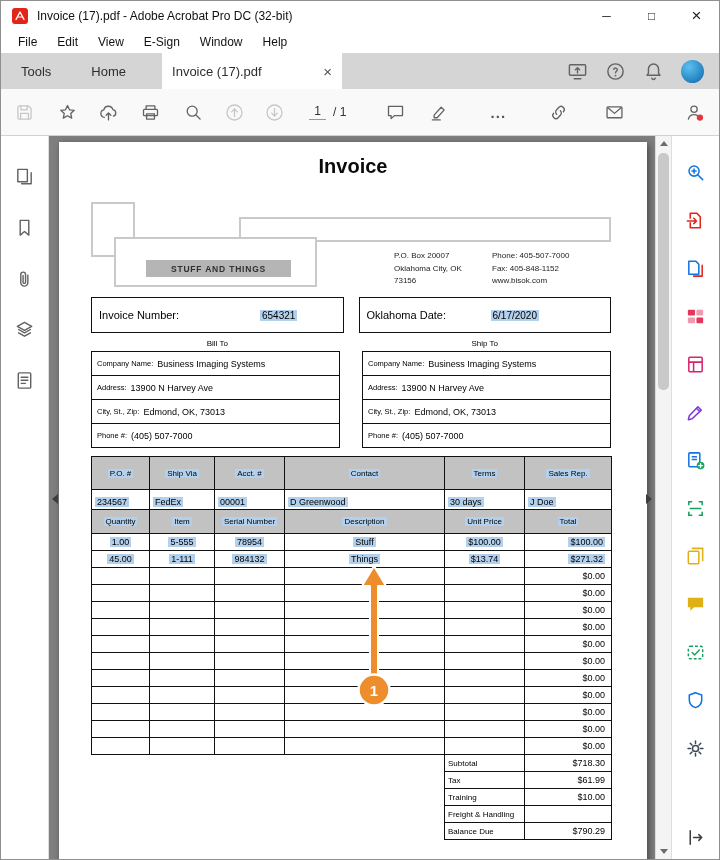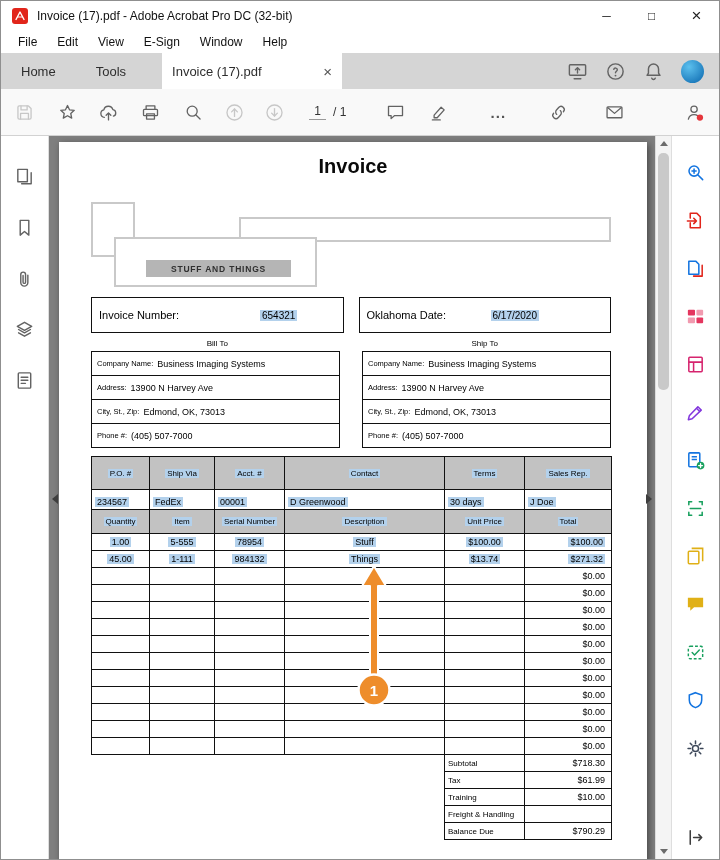--- a/index.html
+++ b/index.html
@@ -120,22 +120,22 @@
   <div class="menubar">
     <span class="menu-item">File</span>
     <span class="menu-item">Edit</span>
     <span class="menu-item">View</span>
     <span class="menu-item">E-Sign</span>
     <span class="menu-item">Window</span>
     <span class="menu-item">Help</span>
   </div>
 
   <div class="tabbar">
+    <div class="tab">Tools</div>
     <div class="tab">Home</div>
-    <div class="tab">Tools</div>
     <div class="doc-tab">
       <span class="tab-label">Invoice (17).pdf</span>
       <span class="tab-close">×</span>
     </div>
     <div class="tabbar-right">
       <div>
           <svg viewBox="0 0 22 22">
             <g class="ic">
               <rect x="2.5" y="4" width="17" height="11" rx="1"></rect>
               <path d="M7.5 18.5h7"></path>
@@ -321,20 +321,30 @@
 
     <div class="doc-area">
       <div class="pdf-page">
         <div class="inv-title">Invoice</div>
 
         <div class="logo-zone">
           <div class="lg-a"></div>
           <div class="lg-b"></div>
           <div class="lg-c"></div>
           <div class="lg-bar">STUFF AND THINGS</div>
+          <div class="addr c1">
+            <div>P.O. Box 20007</div>
+            <div>Oklahoma City, OK</div>
+            <div>73156</div>
+          </div>
+          <div class="addr c2">
+            <div>Phone: 405-507-7000</div>
+            <div>Fax: 405-848-1152</div>
+            <div>www.bisok.com</div>
+          </div>
         </div>
 
         <div class="num-row">
           <div class="num-box number">
             <span class="num-label">Invoice Number:</span>
             <span class="num-value hl">654321</span>
           </div>
           <div class="num-box date">
             <span class="num-label">Oklahoma Date:</span>
             <span class="num-value hl">6/17/2020</span>

